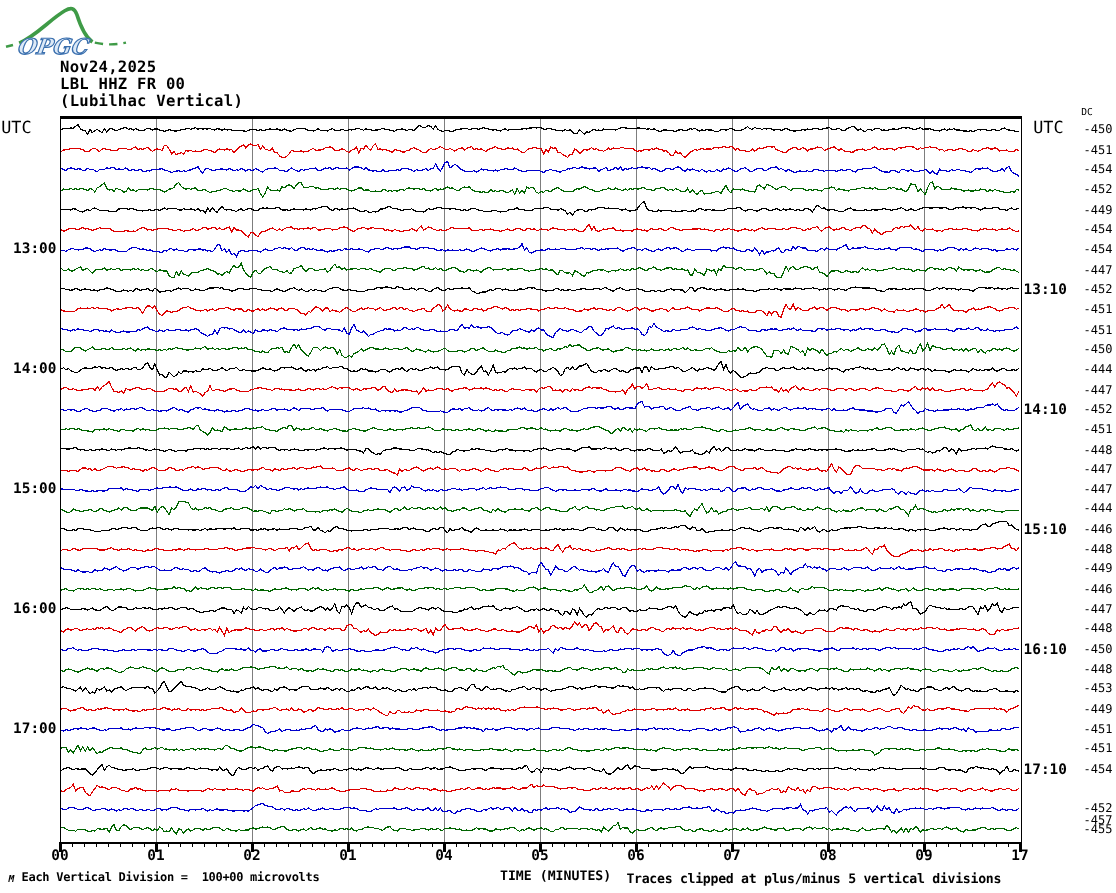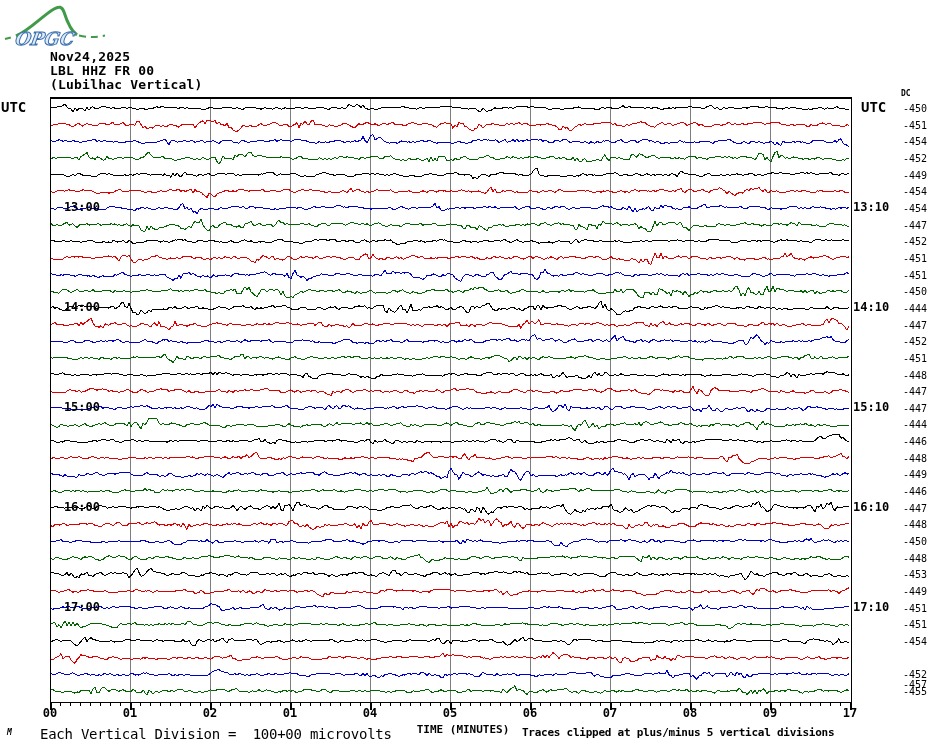--- a/index.html
+++ b/index.html
@@ -1,33 +1,33 @@
 <!DOCTYPE html>
 <html><head>
 <meta charset="utf-8">
 <style>
   html,body{margin:0;padding:0;background:#ffffff;}
   body{position:relative;width:930px;height:744px;overflow:hidden;
        font-family:"DejaVu Sans Mono",monospace;color:#000;}
   .abs{position:absolute;white-space:pre;}
-  .bold{font-weight:bold;}
+  .bold{font-weight:normal;}
   #logo{position:absolute;left:2px;top:2px;}
   #title-block{position:absolute;left:50px;top:50px;font-size:13px;font-weight:bold;line-height:14px;letter-spacing:0.2px;}
   #utc-left{left:1px;top:99px;font-size:14px;}
   #utc-right{left:861px;top:99px;font-size:14px;}
   #dc-header{left:901px;top:89px;font-size:8px;}
   #plot-svg{position:absolute;left:0;top:0;}
   .hour-label{font-size:12px;font-weight:bold;height:15px;line-height:15px;}
-  .hour-left{left:13px;width:47px;text-align:right;padding-left:40px;}
-  .hour-right{left:853px;width:60px;text-align:left;}
+  .hour-left{left:0;width:47px;text-align:right;}
+  .hour-right{left:853px;width:60px;text-align:left;margin-top:34px;}
   .dc-value{left:894px;width:33px;text-align:right;font-size:10px;font-weight:normal;height:11px;line-height:11px;}
   .x-tick-label{width:30px;text-align:center;top:706px;font-size:12px;font-weight:bold;}
   #x-axis-label{left:390px;top:723px;width:146px;text-align:center;font-size:11px;font-weight:bold;letter-spacing:0;}
   #footnote-marker{left:7px;top:728px;font-size:8px;font-style:italic;font-weight:bold;}
-  #footnote-left{left:40px;top:726px;font-size:14px;font-weight:normal;letter-spacing:-0.25px;}
+  #footnote-left{left:18px;top:726px;font-size:10px;font-weight:bold;letter-spacing:-0.25px;}
   #footnote-right{left:522px;top:726px;font-size:11px;font-weight:bold;letter-spacing:-0.25px;}
 </style>
 </head>
 <body>
 
 <div id="logo">
   <svg width="112" height="50" viewBox="0 0 112 50">
     <path d="M3 37 L13 34.5" fill="none" stroke="#3f9b47" stroke-width="2.2" stroke-dasharray="6 5"></path>
     <path d="M14 34 C 28 28, 40 14, 52 7 C 57 4, 60 4.5, 62 10 C 64.5 18, 68 28, 75 33" fill="none" stroke="#3f9b47" stroke-width="3"></path>
     <path d="M77 33.5 C 86 35.5, 94 35.5, 103 33.5" fill="none" stroke="#3f9b47" stroke-width="2" stroke-dasharray="7 5"></path>

